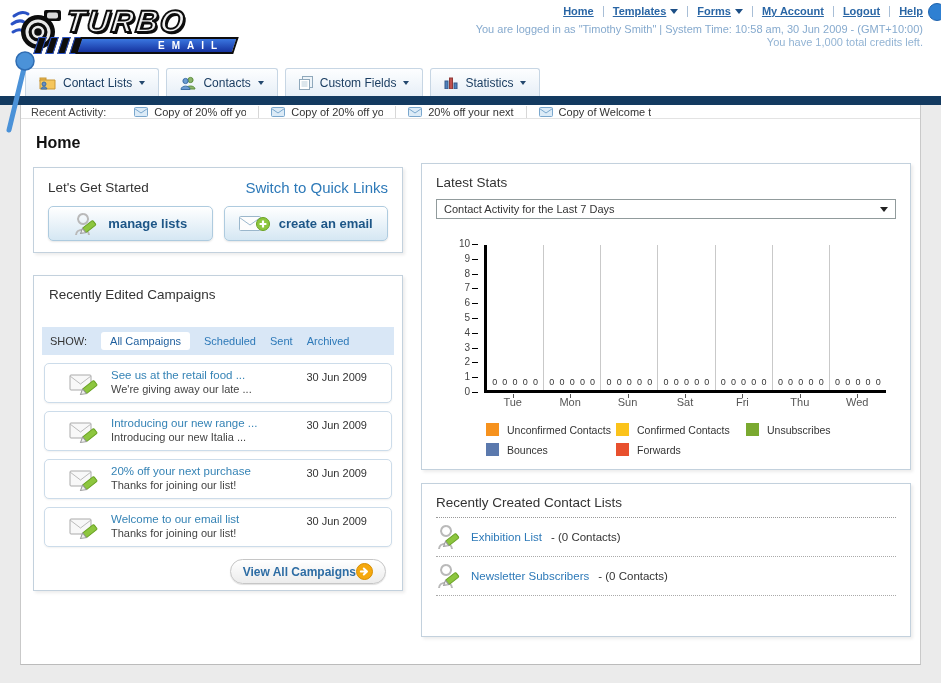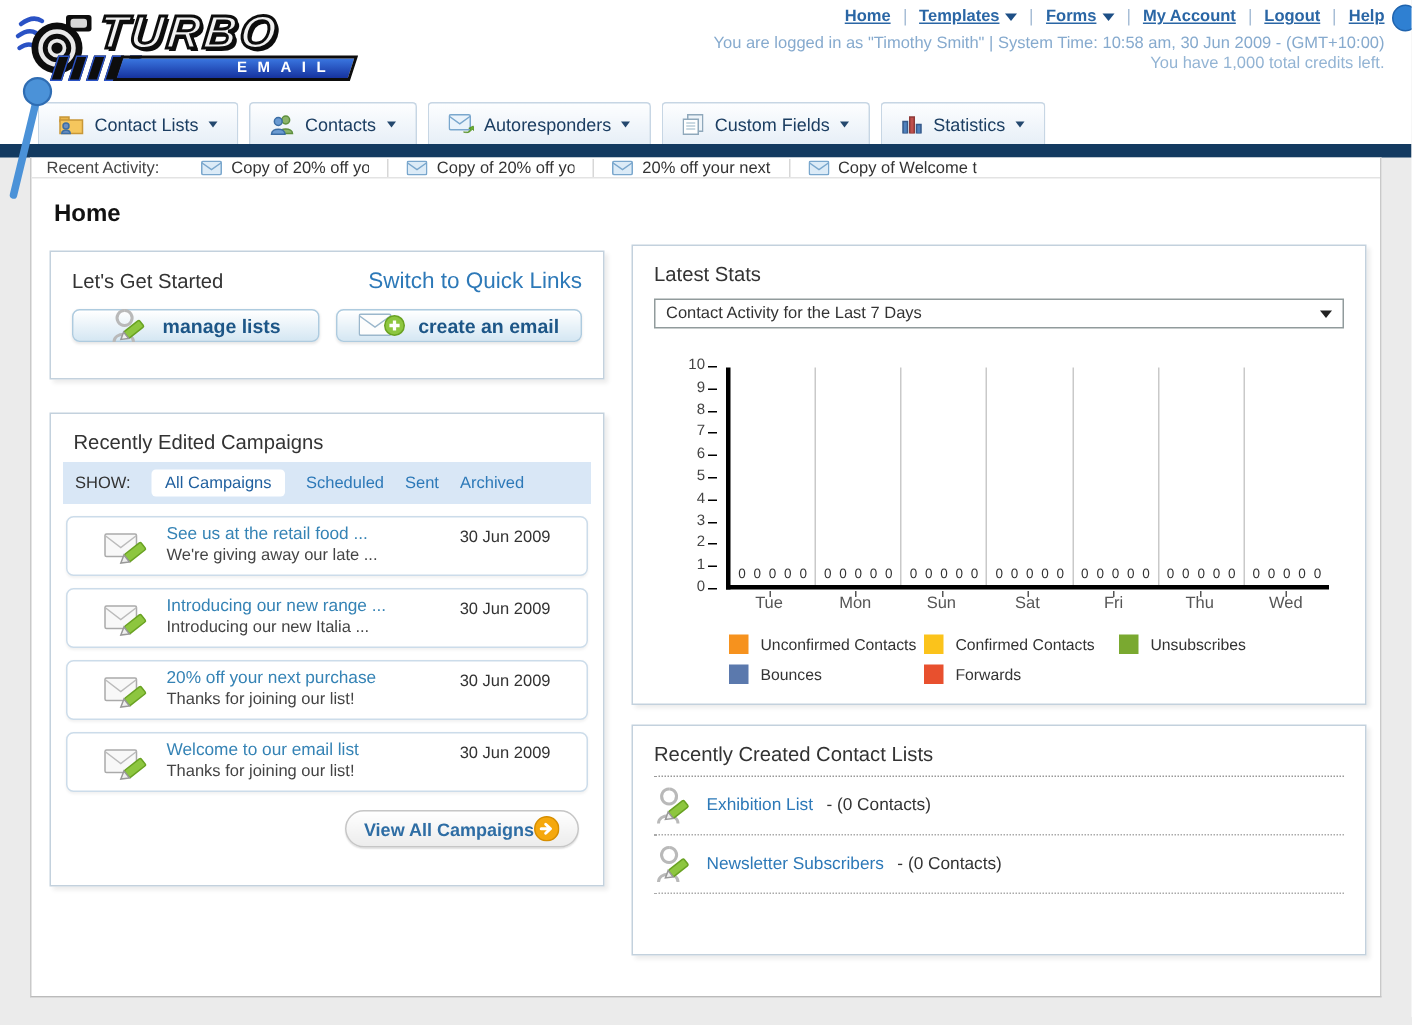--- a/index.html
+++ b/index.html
@@ -44,26 +44,26 @@
   .page-title { position:absolute; left:15px; top:29px; font-size:16px; font-weight:bold; color:#111; }
 
   .panel { position:absolute; background:#fff; border:1px solid #c3d1dd; box-shadow:2px 2px 3px rgba(0,0,0,0.08); }
   .panel-title { font-size:13.5px; color:#333; }
 
   
   .gs-panel { left:12px; top:62px; width:370px; height:86px; padding:11px 14px; }
   .gs-head { display:flex; justify-content:space-between; align-items:center; }
   .gs-head a { color:#2d79b8; font-size:15px; text-decoration:none; }
   .gs-buttons { display:flex; gap:11px; margin-top:10px; }
-  .big-btn { flex:1; height:22px; border:1px solid #aecbdf; border-radius:5px; background:linear-gradient(#ffffff,#d5e7f3); box-shadow:inset 0 1px 0 #fff, 0 1px 2px rgba(0,0,0,0.1); display:flex; align-items:center; justify-content:center; gap:9px; font-size:13px; font-weight:bold; color:#1d5687; cursor:pointer; }
+  .big-btn { flex:1; height:35px; border:1px solid #aecbdf; border-radius:5px; background:linear-gradient(#ffffff,#d5e7f3); box-shadow:inset 0 1px 0 #fff, 0 1px 2px rgba(0,0,0,0.1); display:flex; align-items:center; justify-content:center; gap:9px; font-size:13px; font-weight:bold; color:#1d5687; cursor:pointer; }
 
   
   .camp-panel { left:12px; top:170px; width:370px; height:316px; padding:11px 8px; }
   .camp-panel .panel-title { margin-left:7px; }
-  .show-bar { margin-top:6px; background:#d9e7f6; padding:5px 8px; display:flex; align-items:center; gap:14px; font-size:11px; }
+  .show-bar { margin-top:25px; background:#d9e7f6; padding:5px 8px; display:flex; align-items:center; gap:14px; font-size:11px; }
   .show-bar .show-label { color:#333; }
   .show-bar a { color:#2d79b8; text-decoration:none; }
   .show-bar a.active { background:#fff; border-radius:3px; padding:3px 9px; color:#1f5f9e; }
   .camp-card { margin:8px 2px 0 2px; border:1px solid #ccdcea; border-radius:5px; padding:5px 24px; display:flex; gap:10px; box-shadow:0 1px 2px rgba(0,0,0,0.06); background:#fff; cursor:pointer; }
   .camp-card .txt { flex:1; }
   .camp-card .txt a { color:#3583b5; font-size:11.5px; text-decoration:none; display:block; margin-bottom:2px; }
   .camp-card .txt .sub { color:#444; font-size:11px; }
   .camp-card .date { font-size:11px; color:#333; padding-top:2px; }
   .pill-btn { height:25px; border:1px solid #c6c6c6; border-radius:13px; background:linear-gradient(#ffffff,#ececec); display:inline-flex; align-items:center; gap:0; padding:0 12px; font-size:12px; font-weight:bold; color:#2e6da4; cursor:pointer; box-shadow:0 1px 1px rgba(0,0,0,0.12); }
   .camp-footer { text-align:right; margin:12px 8px 0 0; }
@@ -163,29 +163,20 @@
     <span class="caret"></span>
   </div>
   <div class="nav-tab">
     <svg width="16" height="14" viewBox="0 0 16 14">
         <circle cx="10.5" cy="4" r="2.6" fill="#8cb46a" stroke="#5d8f3d"></circle>
         <path d="M6 13 c0-4 9-4 9 0 Z" fill="#8cb46a" stroke="#5d8f3d"></path>
         <circle cx="5.5" cy="5" r="2.6" fill="#6b9bd2" stroke="#3c6ea5"></circle>
         <path d="M1 13.5 c0-4.5 9-4.5 9 0 Z" fill="#6b9bd2" stroke="#3c6ea5"></path>
       </svg>
     <span>Contacts</span>
-    <span class="caret"></span>
-  </div>
-  <div class="nav-tab">
-    <svg width="17" height="13" viewBox="0 0 17 13">
-        <rect x="0.5" y="0.5" width="14" height="10" rx="1" fill="#eaf3fb" stroke="#7aa7cd"></rect>
-        <path d="M0.5 1.5 L7.5 6.5 L14.5 1.5" fill="none" stroke="#7aa7cd"></path>
-        <path d="M10 12 q3 1 5 -2 l-1.5 -0.5 3 -1.5 0.5 3 -1.2 -0.8 q-2.5 3.5 -5.8 1.8 Z" fill="#69b02e" stroke="#4d8a1c" stroke-width="0.5"></path>
-      </svg>
-    <span>Autoresponders</span>
     <span class="caret"></span>
   </div>
   <div class="nav-tab">
     <svg width="14" height="14" viewBox="0 0 14 14">
         <rect x="3.5" y="0.5" width="10" height="11" fill="#eef4f9" stroke="#8fa8bb"></rect>
         <rect x="0.5" y="3.5" width="10" height="10" fill="#fff" stroke="#8fa8bb"></rect>
         <path d="M2.5 6 h6 M2.5 8 h6 M2.5 10 h6" stroke="#b9cdd9"></path>
       </svg>
     <span>Custom Fields</span>
     <span class="caret"></span>

